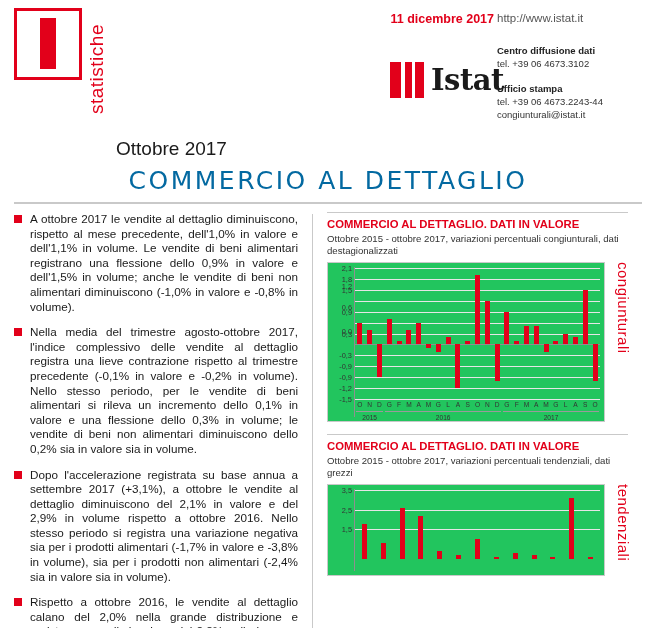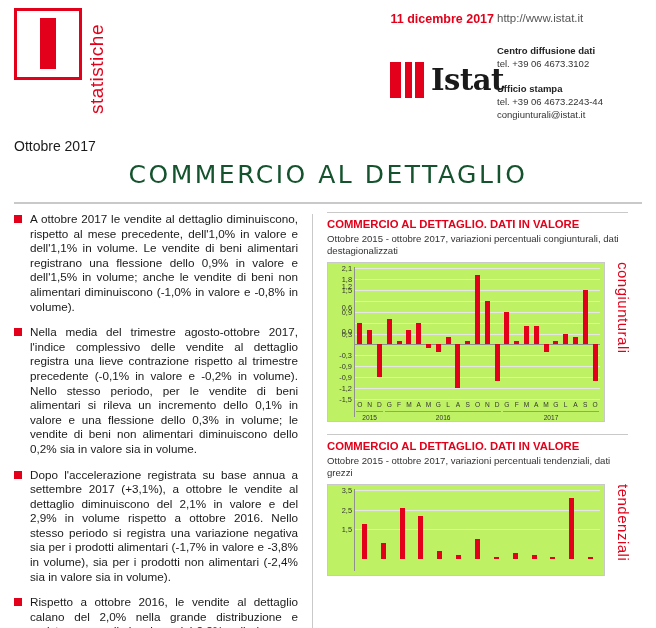--- a/index.html
+++ b/index.html
@@ -144,29 +144,30 @@
     letter-spacing: -0.5px;
   }
 
   
   .title-area {
     padding: 8px 14px 6px 14px;
     position: relative;
     height: 72px;
   }
   .subtitle {
-    font-size: 14px;
+    font-size: 19px;
     color: #1a1a1a;
+    margin-left: 102px;
     margin-bottom: 6px;
   }
   .maintitle {
     font-size: 25px;
     letter-spacing: 2.5px;
     text-align: center;
-    color: #14532d;
+    color: #0369a1;
     font-family: "DejaVu Sans", sans-serif;
   }
   .title-rule {
     position: absolute;
     left: 14px; right: 14px;
     bottom: -2px;
     height: 2px;
     background: #c9c9c9;
   }
 
@@ -238,21 +239,21 @@
     top: 0;
     color: #e2001a;
     font-size: 15px;
     writing-mode: vertical-rl;
     letter-spacing: 0.5px;
   }
   .chart-box {
     position: relative;
     width: 278px;
     border: 1px solid #c9c9c9;
-    background: #bef264;
+    background: #22c55e;
   }
   .plot {
     position: relative;
     width: 100%;
     height: 100%;
   }
   .ytick {
     position: absolute;
     left: 2px;
     font-size: 7.4px;

